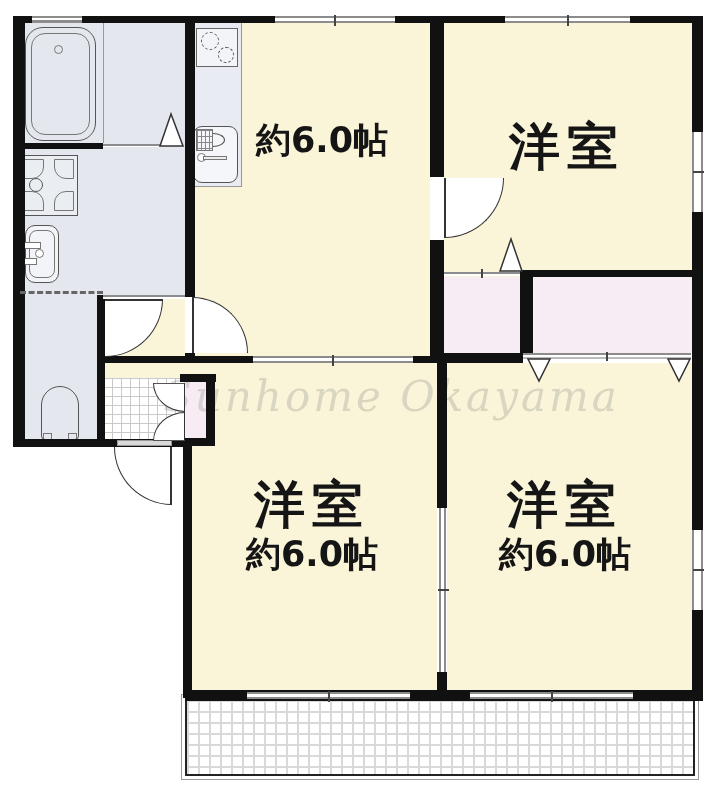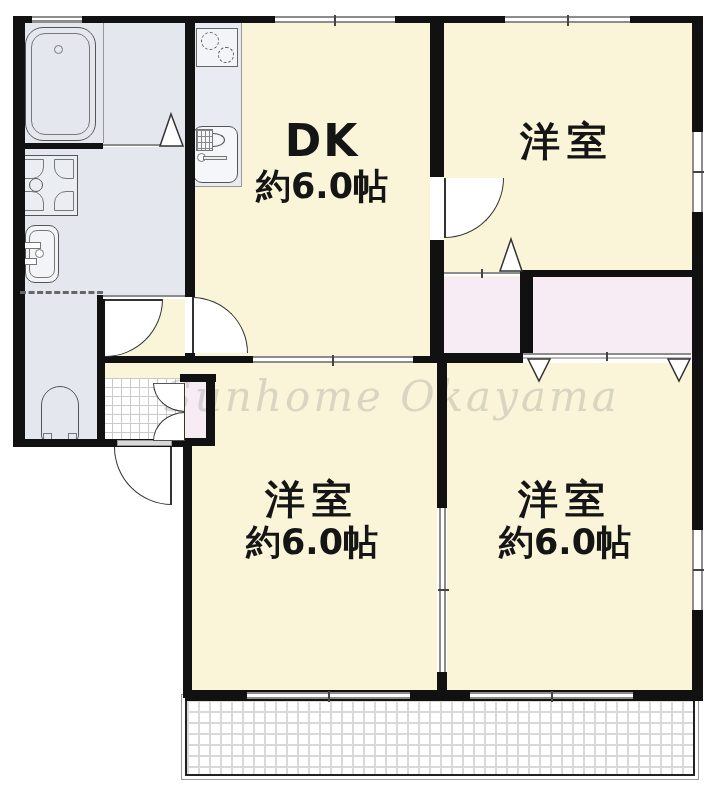--- a/index.html
+++ b/index.html
@@ -38,21 +38,21 @@
   .dashed{border-top:3px dashed #666;}
   
   .disc{position:absolute;box-sizing:border-box;background:#fff;}
   
   .fx{position:absolute;box-sizing:border-box;border:1.5px solid var(--fixture-line);background:transparent;}
   .fx-thin{position:absolute;box-sizing:border-box;border:1px solid #777;background:transparent;}
   .round{border-radius:50%;}
   .dash{border-style:dashed;}
   
   .room-label{position:absolute;text-align:center;color:#151515;font-weight:600;}
-  .room-label .name{display:block;font-size:40px;line-height:1.05;letter-spacing:7px;}
+  .room-label .name{display:block;font-size:51px;line-height:1.05;letter-spacing:7px;}
   .room-label .size{display:block;font-size:35px;line-height:1.1;letter-spacing:0;margin-top:3px;}
   .room-label.dk .name{font-size:44px;letter-spacing:2px;}
   .watermark{position:absolute;left:163px;top:372px;font-family:"DejaVu Serif",serif;
     font-style:italic;font-size:42px;letter-spacing:3px;color:var(--watermark-text);white-space:nowrap;}
   svg.markers{position:absolute;left:0;top:0;pointer-events:none;}
 </style>
 </head>
 <body>
 
 <div class="plan">
@@ -177,21 +177,20 @@
   <div class="disc" style="left:153px;top:412px;width:32px;height:29px;border-radius:100% 0 0 0;border-left:1.5px solid #333;border-top:1.5px solid #333;border-right:1.5px solid #333;border-bottom:1px solid #555;"></div>
 
   <svg class="markers" width="715" height="800" viewBox="0 0 715 800">
     <polygon points="171,114 183,146 160,146" fill="#fff" stroke="#333" stroke-width="1.5"></polygon>
     <polygon points="511,239 522,271 500,271" fill="#fff" stroke="#333" stroke-width="1.5"></polygon>
     <polygon points="528,359 550,359 539,381" fill="#fff" stroke="#333" stroke-width="1.5"></polygon>
     <polygon points="668,359 690,359 679,381" fill="#fff" stroke="#333" stroke-width="1.5"></polygon>
   </svg>
 
   <div class="room-label dk" style="left:222px;top:118px;width:200px;">
-    <span class="name">DK</span>
     <span class="size">約6.0帖</span>
   </div>
   <div class="room-label" style="left:467px;top:120px;width:200px;">
     <span class="name">洋室</span>
   </div>
   <div class="room-label" style="left:212px;top:478px;width:200px;">
     <span class="name">洋室</span>
     <span class="size">約6.0帖</span>
   </div>
   <div class="room-label" style="left:465px;top:478px;width:200px;">

